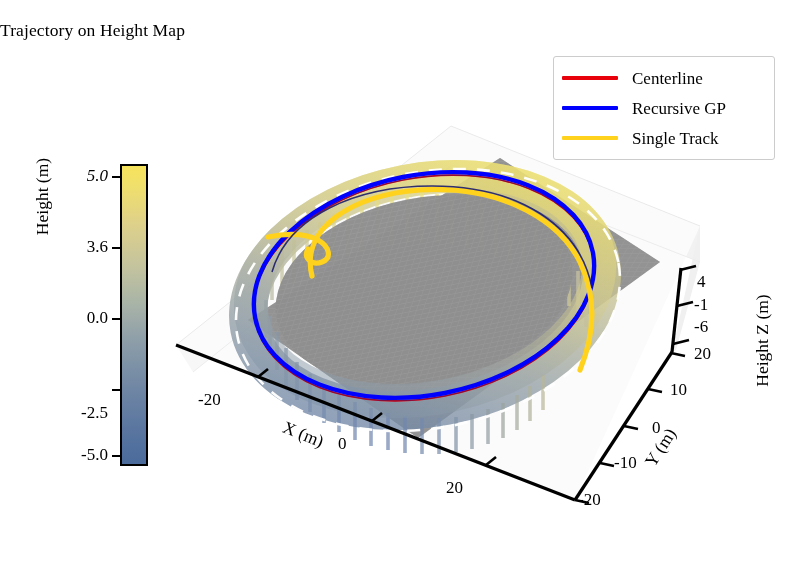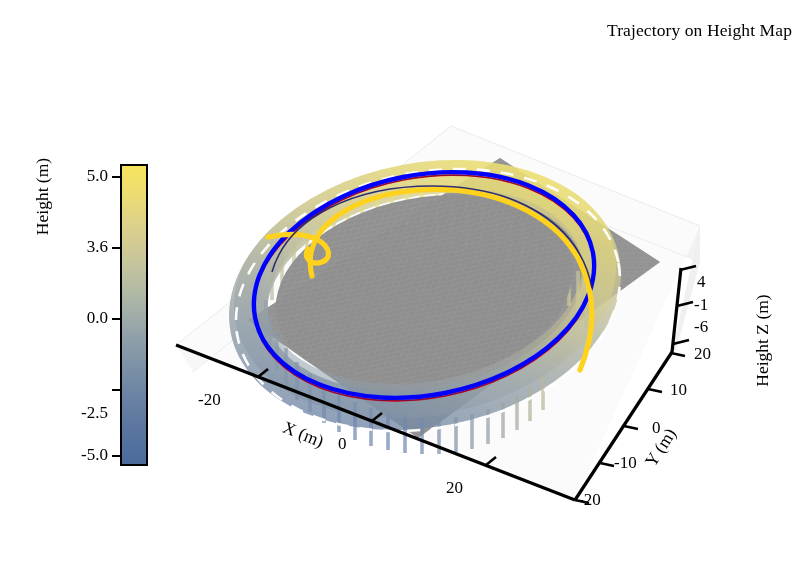--- a/index.html
+++ b/index.html
@@ -6,21 +6,21 @@
   body{
     width:792px;height:586px;
     background:#ffffff;
     font-family:"Liberation Serif","DejaVu Serif",serif;
     overflow:hidden;
     position:relative;
   }
   #fig{position:absolute;left:0;top:0;width:792px;height:586px;}
   .txt{position:absolute;white-space:nowrap;color:#000;}
   #title{
-    left:0;top:20px;width:792px;text-align:right;
+    left:0;top:20px;width:792px;text-align:left;
     font-size:17.5px;letter-spacing:.1px;
   }
   
   #legend{
     position:absolute;left:553px;top:56px;width:222px;height:104px;
     background:#ffffff;border:1px solid #cccccc;border-radius:3px;
     box-sizing:border-box;padding:6px 10px 6px 8px;
   }
   .lg-row{display:flex;align-items:center;height:30px;}
   .lg-swatch{width:56px;height:4px;border-radius:1px;flex:0 0 auto;}
@@ -259,22 +259,36 @@
        transform:rotate(-90deg);transform-origin:center;">Height Z (m)</div>
 
   <div id="cbar"></div>
 
   <div class="cb-tick" style="top:176px;"></div>
   <div class="cb-tick" style="top:247px;"></div>
   <div class="cb-tick" style="top:318px;"></div>
   <div class="cb-tick" style="top:389px;"></div>
   <div class="cb-tick" style="top:455px;"></div>
 
-  <div class="cb-lab" style="left:42px;top:166px;width:66px;">5.0</div>
+  <div class="cb-lab" style="left:42px;top:166px;width:66px;font-style:italic;">5.0</div>
   <div class="cb-lab" style="left:42px;top:237px;width:66px;">3.6</div>
   <div class="cb-lab" style="left:42px;top:308px;width:66px;font-family:Liberation Serif, serif;">0.0</div>
   <div class="cb-lab" style="left:36px;top:379px;width:72px;margin-top:24px;">-2.5</div>
   <div class="cb-lab" style="left:36px;top:445px;width:72px;text-align:right;">-5.0</div>
 
   <div id="cb-title">Height (m)</div>
 
+  <div id="legend">
+    <div class="lg-row">
+      <span class="lg-swatch" style="background:#e8000b;"></span>
+      <span class="lg-label">Centerline</span>
+    </div>
+    <div class="lg-row">
+      <span class="lg-swatch" style="background:#0000ff;"></span>
+      <span class="lg-label">Recursive GP</span>
+    </div>
+    <div class="lg-row">
+      <span class="lg-swatch" style="background:#ffd21e;"></span>
+      <span class="lg-label">Single Track</span>
+    </div>
+  </div>
 
 </div>
 
 </body></html>

